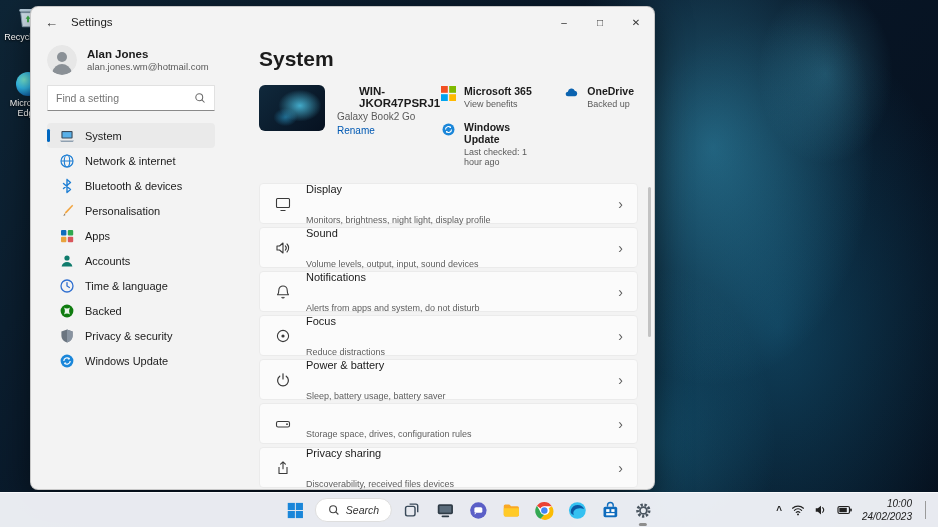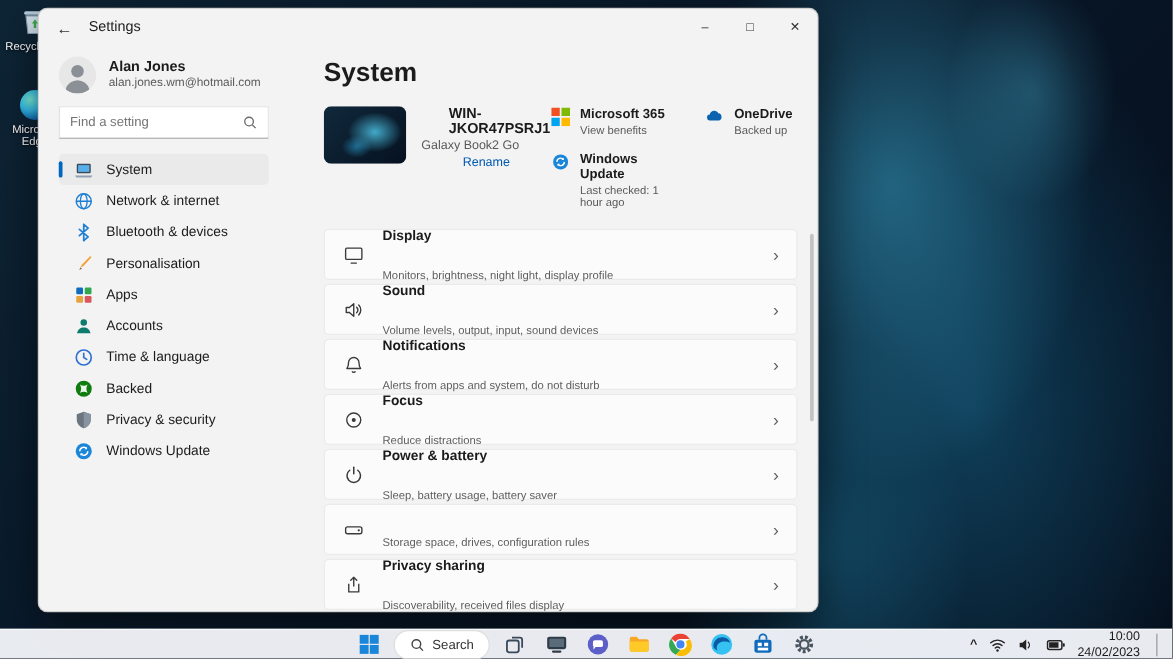--- a/index.html
+++ b/index.html
@@ -54,42 +54,42 @@
   .page-title { font-size:21px; font-weight:bold; }
   .page-head { display:flex; margin-top:14px; }
   .device { display:flex; gap:12px; }
   .thumb { width:66px; height:46px; border-radius:6px; flex:0 0 66px;
     background:
       radial-gradient(30px 22px at 62% 45%, rgba(80,205,240,.8), transparent 72%),
       radial-gradient(16px 12px at 40% 70%, rgba(45,160,210,.6), transparent 75%),
       linear-gradient(135deg,#10293c,#061120); }
   .dev-name { font-size:11.5px; font-weight:bold;margin-left:22px; }
   .dev-model { font-size:10px; color:#5a5a5a; margin-top:2px; }
-  .dev-rename { font-size:10px; color:#0059b3; margin-top:3px; cursor:default;text-align:center; }
+  .dev-rename { font-size:10px; color:#0059b3; margin-top:3px; cursor:default; }
   .cards { margin-left:auto; display:grid; grid-template-columns:auto auto; column-gap:26px;
     row-gap:12px; align-content:start; padding-right:4px; }
   .card { display:flex; gap:8px; align-items:flex-start; }
   .card-ic { width:15px; height:15px; flex:0 0 15px; margin-top:1px; display:flex; }
   .card-t { font-size:10.5px; font-weight:bold; }
   .card-s { font-size:9px; color:#5a5a5a; margin-top:2px; }
 
   .rows { margin-top:16px; }
   .srow { display:flex; align-items:center; gap:14px; height:41px; margin-bottom:3px;
     background:#fbfbfb; border:1px solid #ebebeb; border-radius:4px; padding:0 14px; }
   .srow-ic { width:18px; height:18px; flex:0 0 18px; display:flex; }
-  .srow-t { font-size:11px; font-weight:bold; color:#1b1b1b; }
+  .srow-t { font-size:11px; font-weight:normal; color:#1b1b1b; }
   .srow-s { font-size:9px; color:#5e5e5e; margin-top:20px; }
   .srow-chev { margin-left:auto; color:#5e5e5e; font-size:14px; line-height:1; }
   .win-scroll { position:absolute; right:3px; top:150px; width:3px; height:150px;
     background:#c3c3c3; border-radius:2px; }
 
   
-  .taskbar { position:absolute; left:0; right:0; bottom:0; height:24px; z-index:10;
+  .taskbar { position:absolute; left:0; right:0; bottom:0; height:35px; z-index:10;
     background:rgba(241,244,249,.96); border-top:1px solid rgba(255,255,255,.7);
-    display:flex; align-items:center; }
+    display:flex; align-items:center;font-style:italic; }
   .tb-center { position:absolute; left:50%; transform:translateX(-50%);
     display:flex; align-items:center; gap:7px; }
   .tb-btn { width:26px; height:26px; display:flex; align-items:center; justify-content:center;
     border-radius:4px; position:relative; }
   .tb-btn.active::after { content:""; position:absolute; bottom:-3px; left:9px; width:8px;
     height:3px; border-radius:2px; background:#8d8d8d; }
   .search-pill { display:flex; align-items:center; gap:6px; height:24px; padding:0 12px;
     background:#fff; border:1px solid #dedede; border-radius:12px; font-size:10.5px; color:#333; }
   .tray { position:absolute; right:10px; display:flex; align-items:center; gap:9px; }
   .tray-chev { font-size:10px; font-weight:bold; color:#222; }
@@ -386,21 +386,21 @@
         </div>
         <div class="srow">
           <span class="srow-ic">
             <svg viewBox="0 0 18 18" width="18" height="18">
                 <path d="M5 8v6.5h8V8" fill="none" stroke="#3a3a3a" stroke-width="1.1" stroke-linejoin="round"></path>
                 <path d="M9 2.8v7M9 2.8L6.6 5.2M9 2.8l2.4 2.4" fill="none" stroke="#3a3a3a" stroke-width="1.1" stroke-linecap="round"></path>
               </svg>
           </span>
           <div>
               <div class="srow-t">Privacy sharing</div>
-               <div class="srow-s">Discoverability, received files display</div>
+               <div class="srow-s">Discoverability, received files devices</div>
             </div>
           <span class="srow-chev">›</span>
         </div>
         <div class="srow">
 
           <div>
               <div class="srow-t">Multi-tasking</div>
                </div>
 
         </div>

